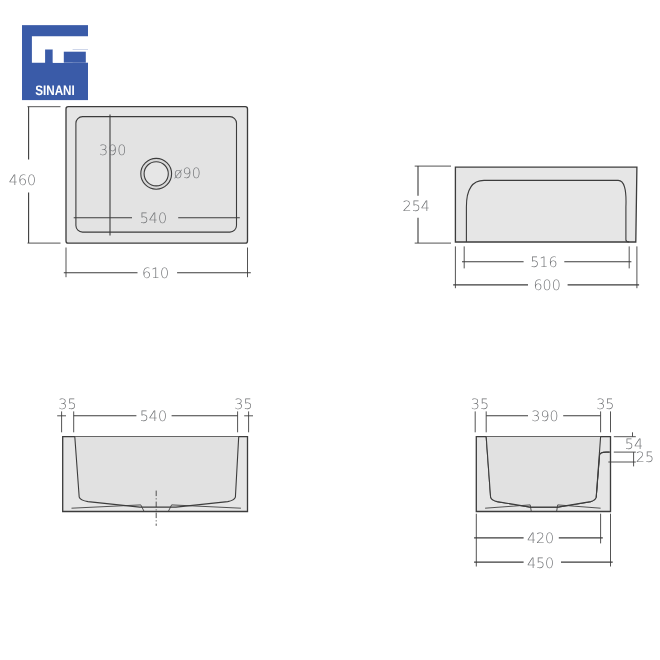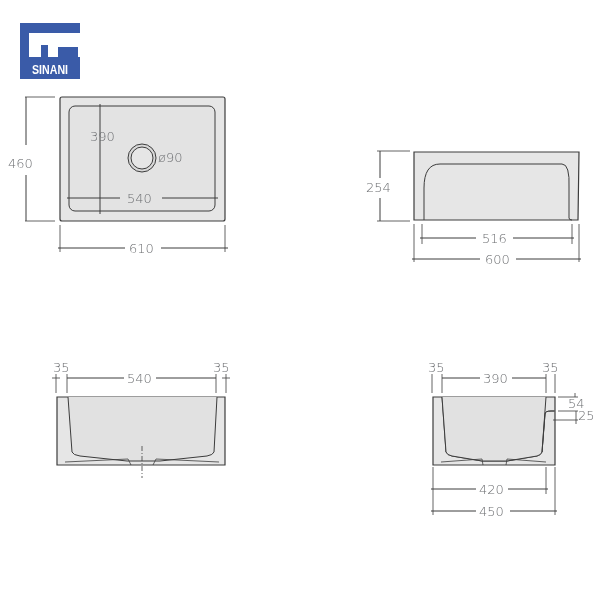--- a/index.html
+++ b/index.html
@@ -1,17 +1,17 @@
 <!DOCTYPE html>
 <html><head>
   <meta charset="utf-8">
   <style>
     html, body { margin: 0; padding: 0; background: #ffffff; }
     body { width: 600px; height: 600px; position: relative; overflow: hidden; font-family: "DejaVu Sans", sans-serif; }
-    .logo { position: absolute; left: 20px; top: 23px; width: 60px; height: 56px; background: #3a5ba8; }
+    .logo { position: absolute; left: 20px; top: 23px; width: 60px; height: 68px; background: #3a5ba8; }
     .logo-text { position: absolute; left: 0; right: 0; bottom: 2px; text-align: center; color: #fff; font-family: "Liberation Sans", sans-serif; font-weight: bold; font-size: 12.5px; letter-spacing: 0px; transform: scaleX(0.85); }
     svg.drawing { position: absolute; left: 0; top: 0; }
     .dim { font-family: "DejaVu Sans", sans-serif; font-size: 13px; fill: #6d6f72; font-weight: 300; }
   </style>
 </head>
 <body>
 
 <div class="logo">
   <svg width="60" height="56" viewBox="0 0 60 56" style="position:absolute;left:0;top:0">
     <rect x="0" y="0" width="60" height="56" fill="#3a5ba8"></rect>

